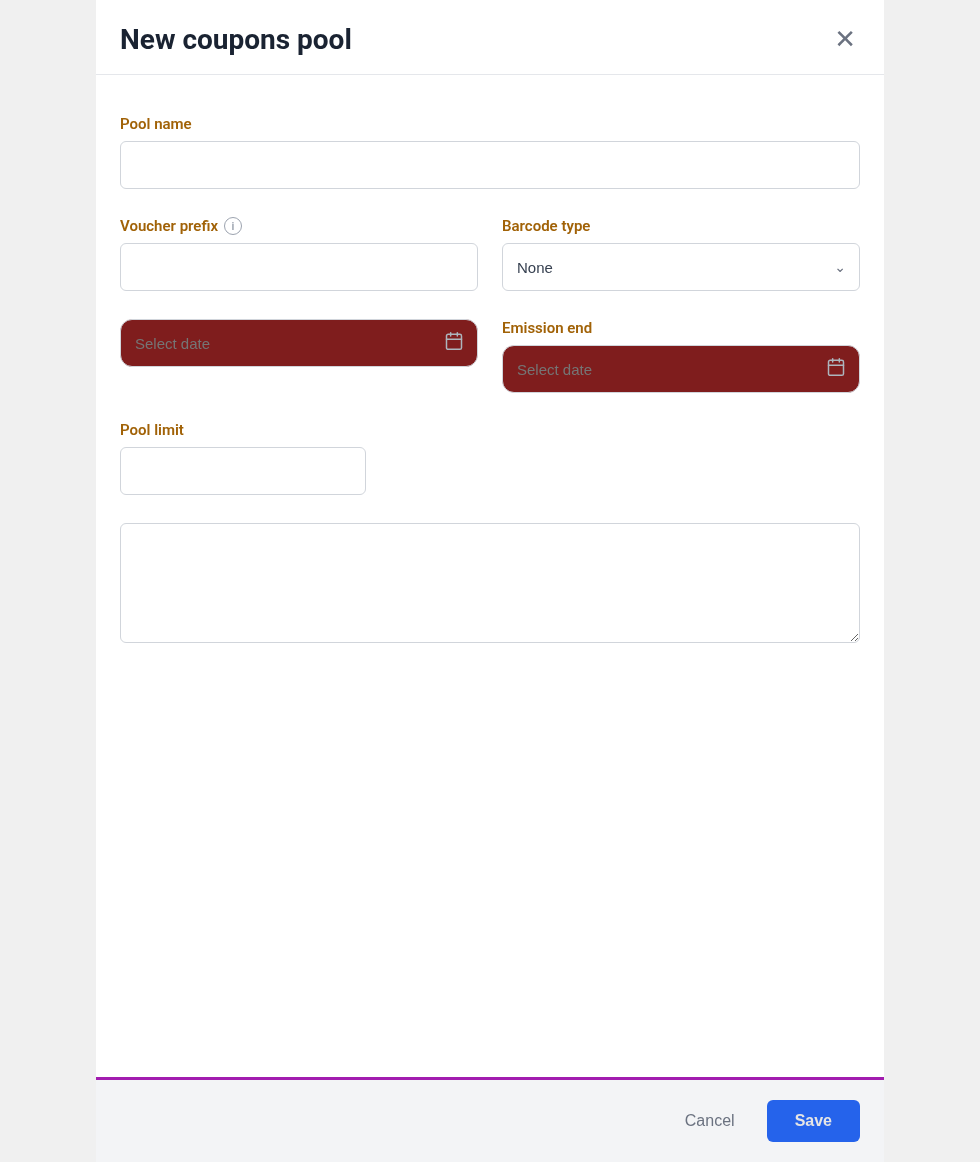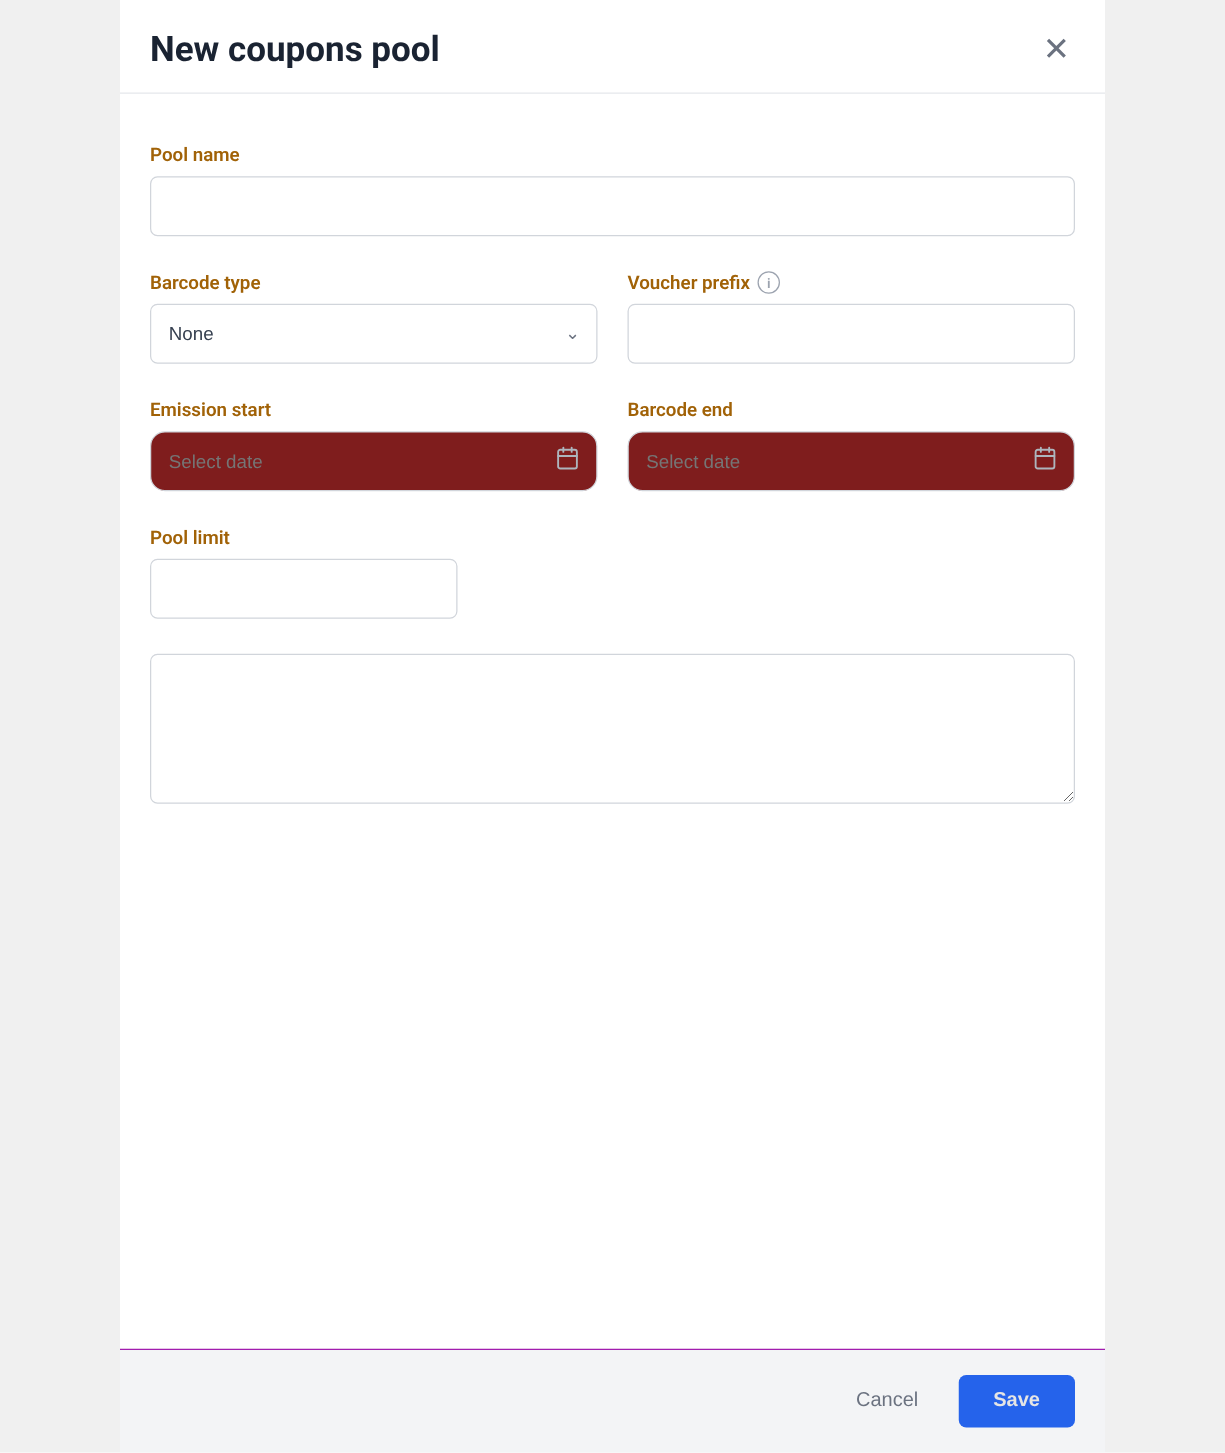--- a/index.html
+++ b/index.html
@@ -193,21 +193,21 @@
       width: 246px;
     }
 
     .modal-footer {
       background: #f3f4f6;
       padding: 20px 24px;
       display: flex;
       align-items: center;
       justify-content: flex-end;
       gap: 16px;
-      border-top: 1px solid #a21caf;
+      border-top: 3px solid #a21caf;
     }
 
     .btn-cancel {
       background: none;
       border: none;
       font-size: 16px;
       font-weight: 500;
       color: #6b7280;
       cursor: pointer;
       padding: 10px 16px;
@@ -237,67 +237,66 @@
   </div>
 
   <div class="modal-body">
 
     <div class="form-group">
       <label class="form-label">Pool name</label>
       <input type="text" class="form-input" style="">
     </div>
 
     <div class="form-row">
+      <div class="form-col">
+        <div class="form-group">
+          <div class="form-label-row">
+            <span class="form-label">Voucher prefix</span>
+            <span class="info-icon">i</span>
+          </div>
+          <input type="text" class="form-input" style="">
+        </div>
+      </div>
       <div class="form-col">
         <div class="form-group">
           <label class="form-label">Barcode type</label>
           <div class="select-wrapper">
             <select class="form-select">
               <option>None</option>
               <option>EAN-8</option>
               <option>EAN-13</option>
               <option>UPC-A</option>
               <option>Code 128</option>
               <option>QR Code</option>
             </select>
             <span class="select-arrow">⌄</span>
           </div>
         </div>
       </div>
-      <div class="form-col">
-        <div class="form-group">
-          <div class="form-label-row">
-            <span class="form-label">Voucher prefix</span>
-            <span class="info-icon">i</span>
-          </div>
-          <input type="text" class="form-input" style="">
-        </div>
-      </div>
     </div>
 
     <div class="form-row">
       <div class="form-col">
         <div class="form-group">
-          <label class="form-label">Emission start</label>
           <div class="date-input-wrapper">
             <input type="text" class="date-input" placeholder="Select date" style="">
             <span class="calendar-icon">
               <svg width="20" height="20" viewBox="0 0 24 24" fill="none" stroke="#adb5bd" stroke-width="1.8" stroke-linecap="round" stroke-linejoin="round">
                 <rect x="3" y="4" width="18" height="18" rx="2" ry="2"></rect>
                 <line x1="16" y1="2" x2="16" y2="6"></line>
                 <line x1="8" y1="2" x2="8" y2="6"></line>
                 <line x1="3" y1="10" x2="21" y2="10"></line>
               </svg>
             </span>
           </div>
         </div>
       </div>
       <div class="form-col">
         <div class="form-group">
-          <label class="form-label">Barcode end</label>
+          <label class="form-label">Emission end</label>
           <div class="date-input-wrapper">
             <input type="text" class="date-input" placeholder="Select date" style="">
             <span class="calendar-icon">
               <svg width="20" height="20" viewBox="0 0 24 24" fill="none" stroke="#adb5bd" stroke-width="1.8" stroke-linecap="round" stroke-linejoin="round">
                 <rect x="3" y="4" width="18" height="18" rx="2" ry="2"></rect>
                 <line x1="16" y1="2" x2="16" y2="6"></line>
                 <line x1="8" y1="2" x2="8" y2="6"></line>
                 <line x1="3" y1="10" x2="21" y2="10"></line>
               </svg>
             </span>

